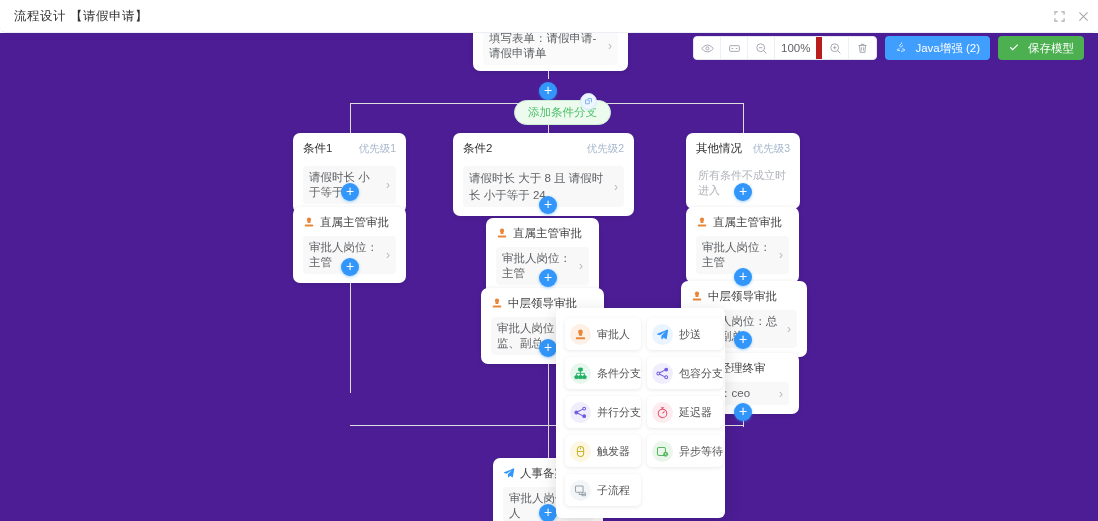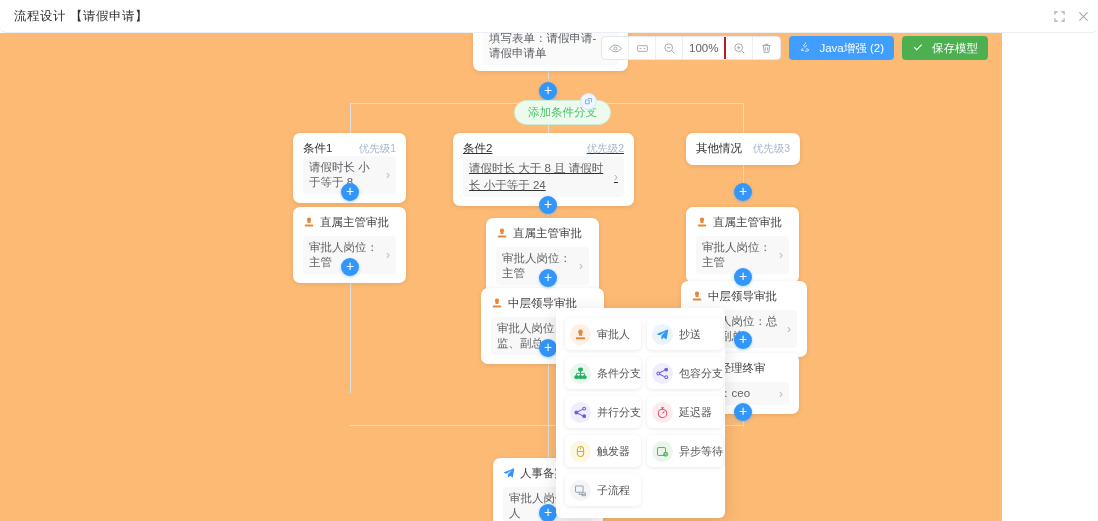--- a/index.html
+++ b/index.html
@@ -36,22 +36,22 @@
     opacity: .55;
     display: flex; align-items: center; justify-content: center;
     cursor: pointer;
     color: #606266;
   }
   .win-ico svg { display: block; }
 
   
   .canvas {
     position: absolute; left: 0; top: 33px;
-    width: 1002px; height: 488px;
-    background: #fdba74;
+    width: 1098px; height: 488px;
+    background: #4c1d95;
     overflow: hidden;
   }
 
   
   .vline { position: absolute; width: 1px; background: #dedede; }
   .hline { position: absolute; height: 1px; background: #dedede; }
 
   
   .plus {
     position: absolute;
@@ -91,21 +91,21 @@
     color: #606266;
     display: flex; align-items: center; justify-content: space-between;
     gap: 6px;
     min-height: 20px;
   }
   .node-body .arrow { color: #bbb; font-size: 12px; flex-shrink: 0; }
 
   
   .cond-head {
     display: flex; align-items: center; justify-content: space-between;
-    font-size: 11.5px; color: #333; margin-bottom: 0;
+    font-size: 11.5px; color: #333; margin-bottom: 10px;
   }
   .cond-prio { color: #a6b7cc; font-size: 10.5px; }
   .cond-sub { font-size: 11px; color: #b0b3b8; padding: 2px 2px; }
 
   
   .branch-pill {
     position: absolute;
     background: #edfbef;
     color: #4ec06a;
     border: 1px solid #cdeed5;
@@ -143,21 +143,21 @@
     width: 27px; height: 100%;
     display: flex; align-items: center; justify-content: center;
     border-right: 1px solid #eceff3;
     cursor: pointer;
     color: #9aa0a8;
   }
   .tool-btn:last-child { border-right: none; }
   .tool-zoom {
     min-width: 42px; padding: 0 6px; height: 100%;
     display: flex; align-items: center; justify-content: center;
-    border-right: 2px solid #b91c1c;
+    border-right: 6px solid #b91c1c;
     font-size: 11.5px; color: #606266;
     cursor: pointer;
   }
   .btn {
     height: 24px;
     border-radius: 4px;
     display: flex; align-items: center; gap: 8px;
     padding: 0 10px;
     font-size: 11.5px;
     color: #fff;
@@ -269,36 +269,37 @@
     <div class="cond-head">
       <span>条件1</span>
       <span class="cond-prio">优先级1</span>
     </div>
     <div class="node-body">
       <span>请假时长 小于等于 8</span>
       <span class="arrow">›</span>
     </div>
   </div>
 
-  <div class="node" style="left:453px; top:100px; width:181px;text-decoration:underline;">
+  <div class="node" style="left:453px; top:100px; width:181px;">
     <div class="cond-head">
       <span>条件2</span>
       <span class="cond-prio">优先级2</span>
     </div>
     <div class="node-body">
       <span style="line-height:1.45;">请假时长 大于 8 且 请假时长 小于等于 24</span>
       <span class="arrow">›</span>
     </div>
   </div>
 
   <div class="node" style="left:686px; top:100px; width:114px;">
     <div class="cond-head">
       <span>其他情况</span>
       <span class="cond-prio">优先级3</span>
     </div>
+    <div class="cond-sub">所有条件不成立时进入</div>
   </div>
 
   <div class="plus" style="left:341px; top:150px;"></div>
   <div class="plus" style="left:539px; top:163px;"></div>
   <div class="plus" style="left:734px; top:150px;"></div>
 
   <div class="node" style="left:293px; top:174px; width:113px;">
     <div class="node-head">
       <span class="stamp">
         <svg width="12" height="12" viewBox="0 0 14 14">

